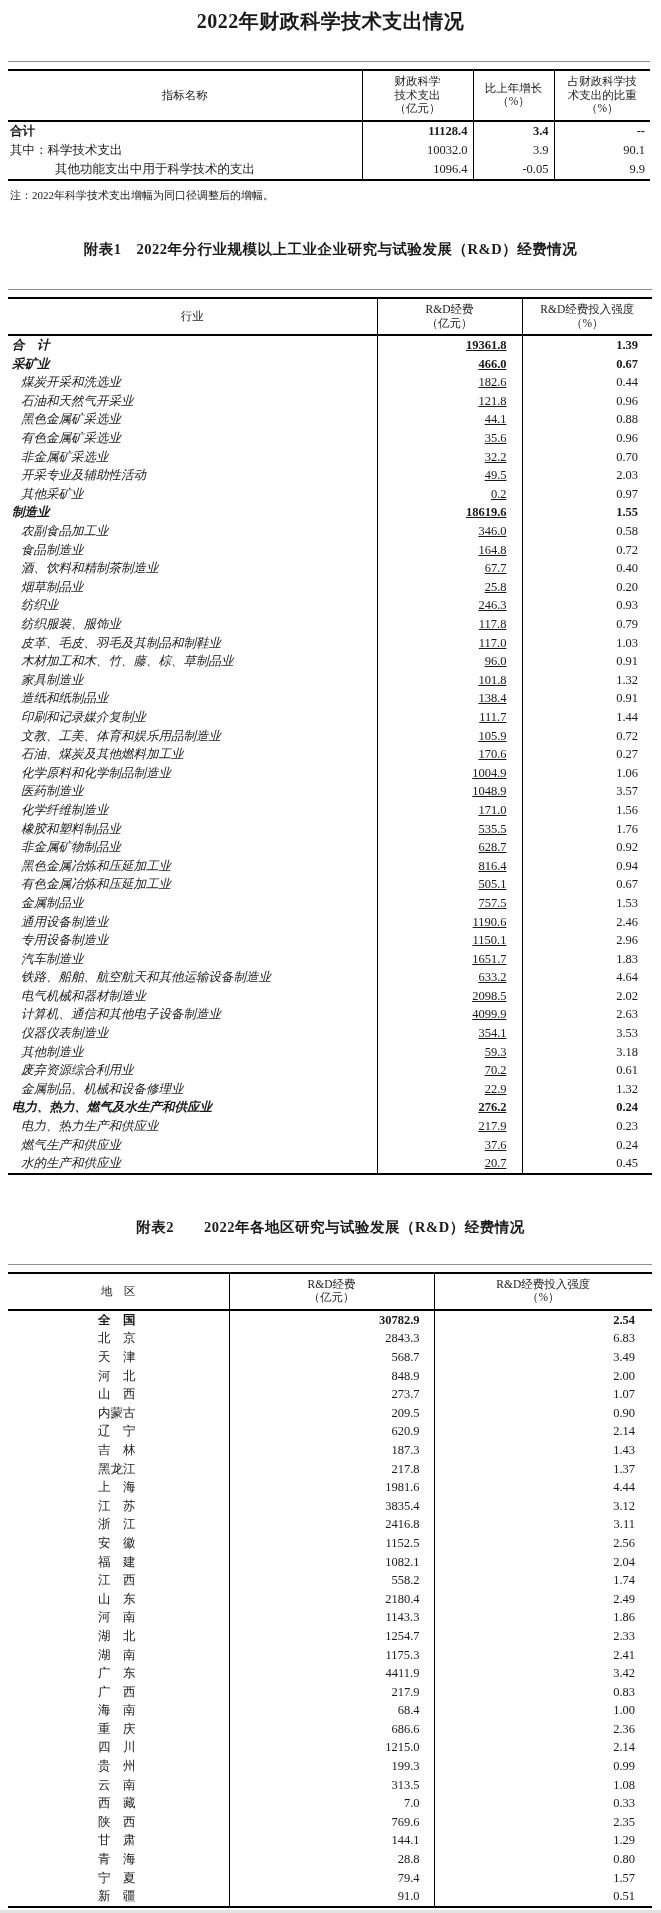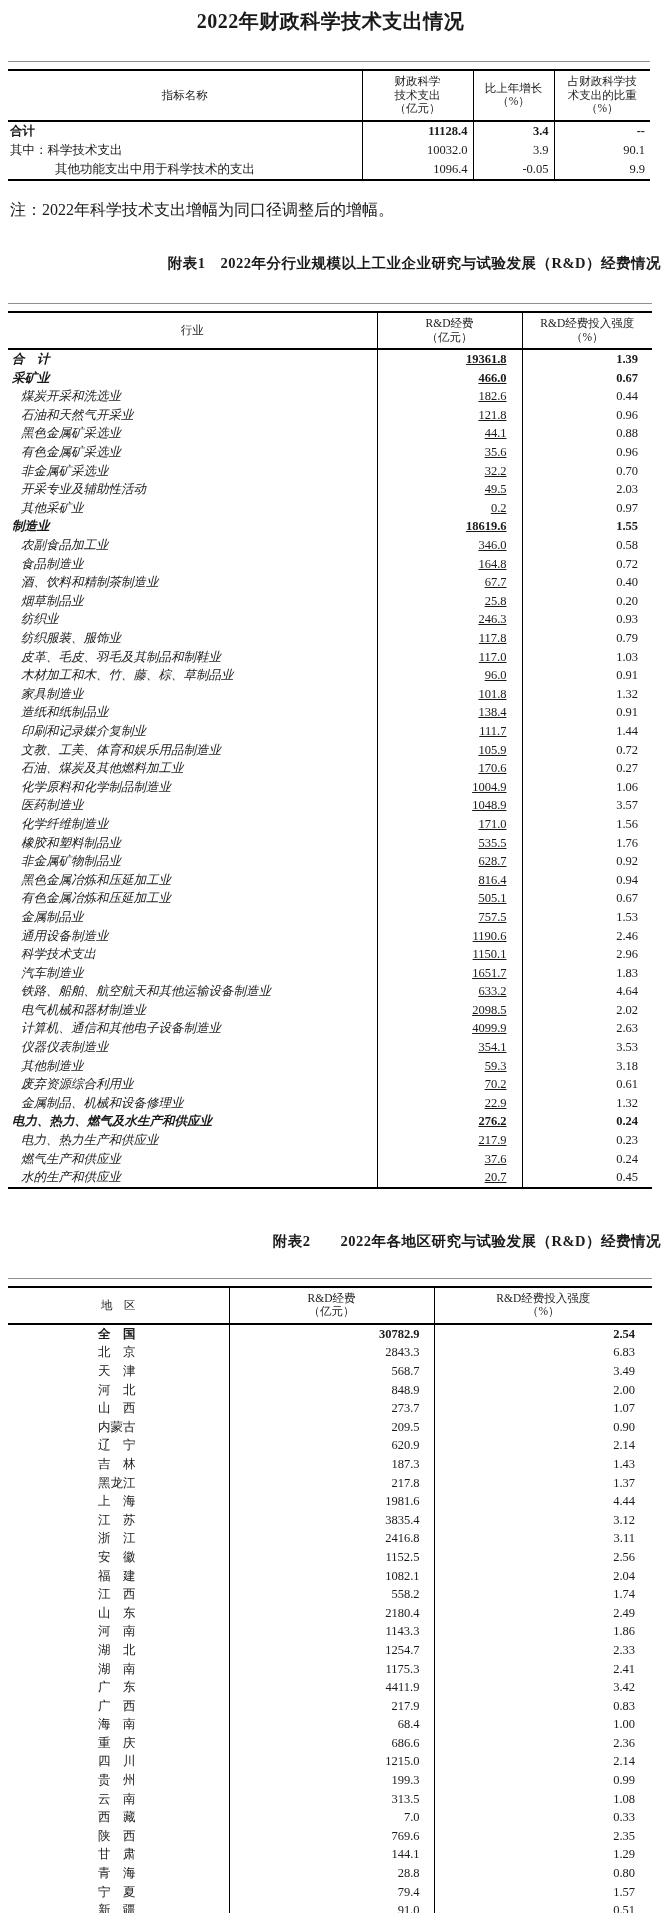--- a/index.html
+++ b/index.html
@@ -12,21 +12,21 @@
   .page{width:661px;overflow:hidden;}
 
   .doc-title{
     margin:0;padding-top:10px;
     text-align:center;
     font-size:20px;line-height:22px;font-weight:bold;
     letter-spacing:.5px;
   }
 
   .appendix-title{
-    margin:0;text-align:right;
+    margin:0;text-align:center;
     font-size:14.5px;line-height:20px;font-weight:bold;
     letter-spacing:.5px;
   }
   #t1-title{margin-top:36px;}
   #t2-title{margin-top:42px;}
 
   
   .rule{
     margin-left:8px;
     border-top:1px solid #8f8f8f;
@@ -68,22 +68,22 @@
 
   #t0 td.name{padding-left:2px;}
   #t0 td.name.ind{padding-left:47px;}
   #t1 td.name{padding-left:4px;font-style:italic;}
   #t1 td.name.ind{padding-left:13px;}
   #t2 td.name{padding-left:90px;}
 
   tr.b td{font-weight:bold;}
 
   .note{
-    margin:21px 0 0 10px;
-    font-size:16px;line-height:15px;
+    margin:7px 0 0 10px;
+    font-size:11px;line-height:15px;
   }
 
   .page-edge{
     margin-top:2px;height:3px;width:661px;
     background:#e2e2e2;
   }
 </style>
 </head>
 <body>
 
@@ -310,21 +310,21 @@
             <td class="name ind">金属制品业</td>
             <td class="num c2">757.5</td>
             <td class="num c3">1.53</td>
           </tr>
           <tr>
             <td class="name ind">通用设备制造业</td>
             <td class="num c2">1190.6</td>
             <td class="num c3">2.46</td>
           </tr>
           <tr>
-            <td class="name ind">科学技术支出</td>
+            <td class="name ind">专用设备制造业</td>
             <td class="num c2">1150.1</td>
             <td class="num c3">2.96</td>
           </tr>
           <tr>
             <td class="name ind">汽车制造业</td>
             <td class="num c2">1651.7</td>
             <td class="num c3">1.83</td>
           </tr>
           <tr>
             <td class="name ind">铁路、船舶、航空航天和其他运输设备制造业</td>

